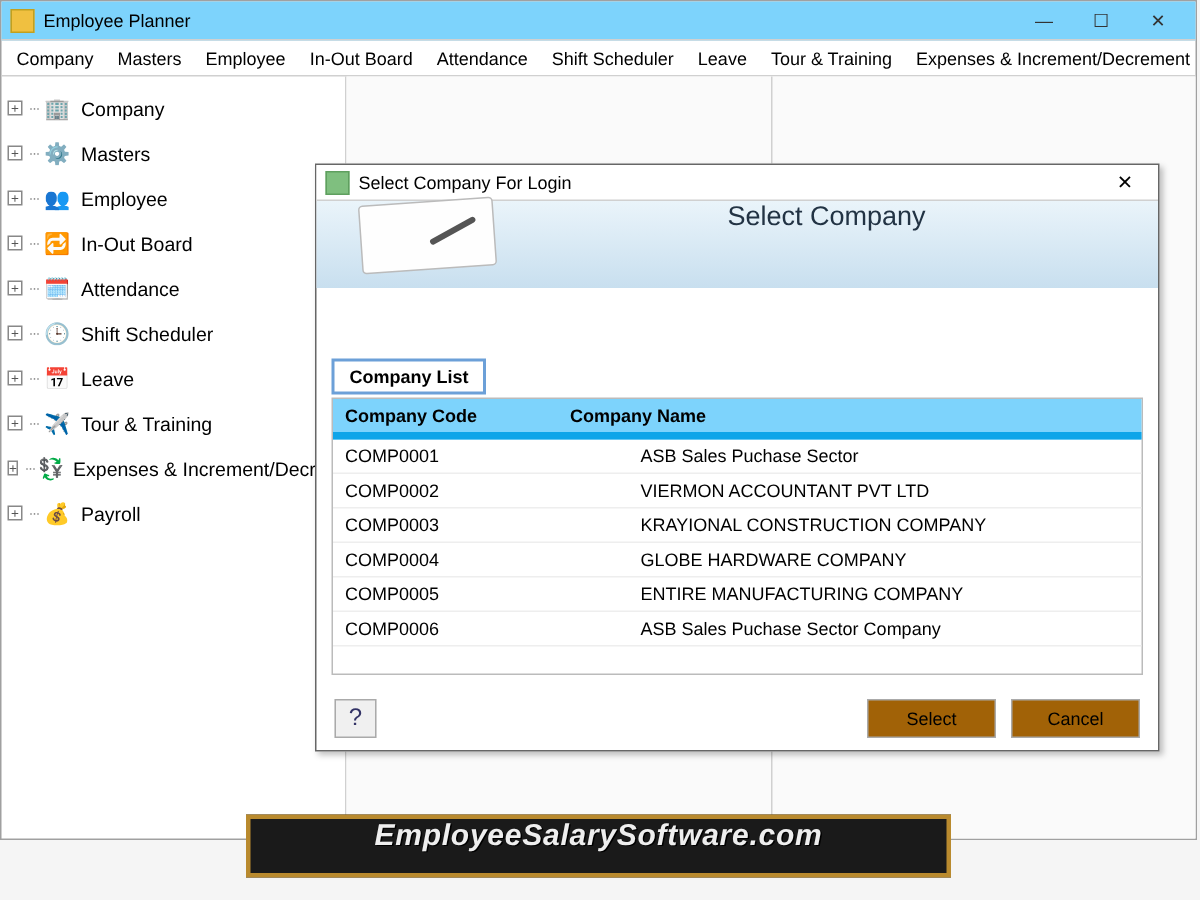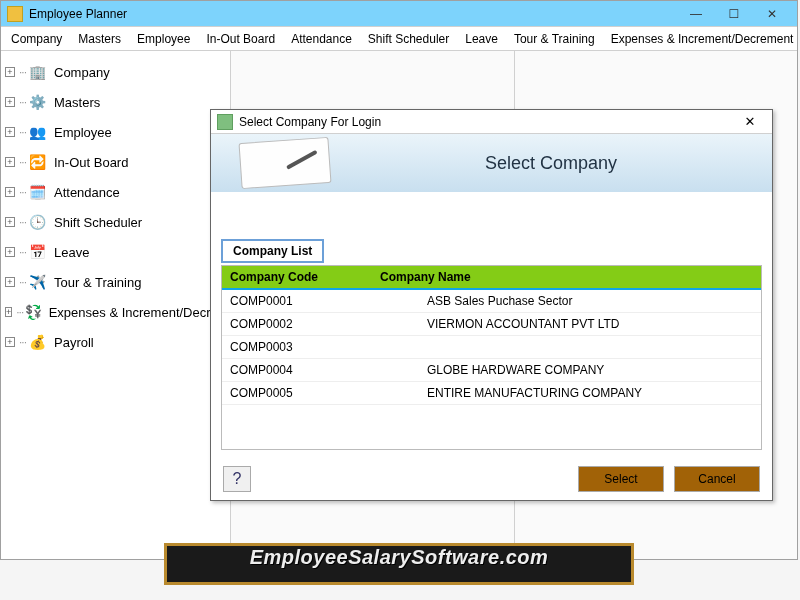--- a/index.html
+++ b/index.html
@@ -23,28 +23,28 @@
 .tree-item .icon { width: 20px; height: 20px; margin-right: 6px; display:inline-flex; align-items:center; justify-content:center; font-size:14px; }
 .main-pane { flex: 1; background: #fafafa; position: relative; }
 .main-pane::before { content:""; position:absolute; left:50%; top:0; bottom:0; width:1px; background:#d0d0d0; }
 
 
 .dialog { position: absolute; left: 210px; top: 109px; width: 563px; height: 392px; background: #fff; border: 1px solid #666; box-shadow: 2px 2px 4px rgba(0,0,0,0.25); display:flex; flex-direction:column; }
 .dlg-titlebar { height: 24px; background:#fff; display:flex; align-items:center; padding:0 6px; font-size:12px; border-bottom:1px solid #d0d0d0; }
 .dlg-titlebar .dlg-icon { width:16px; height:16px; background:#7fbf7f; margin-right:6px; border:1px solid #5f9f5f; }
 .dlg-titlebar .dlg-title { flex:1; }
 .dlg-titlebar .dlg-close { width: 32px; height:20px; display:flex; align-items:center; justify-content:center; font-size:13px; cursor:pointer; }
-.dlg-header { height: 58px; background: linear-gradient(#eaf4fa, #c8dfef); display:flex; align-items:center; position:relative;padding-left:19px; }
+.dlg-header { height: 58px; background: linear-gradient(#eaf4fa, #c8dfef); display:flex; position:relative;padding-left:19px; }
 .dlg-header .notebook { width:90px; height:46px; margin-left:10px; background:#fefefe; border:1px solid #bbb; border-radius:3px; position:relative; transform: rotate(-4deg); }
 .dlg-header .notebook::after { content:""; position:absolute; left:44px; top:18px; width:34px; height:4px; background:#555; border-radius:2px; transform:rotate(-25deg); }
 .dlg-header .hdr-title { flex:1; text-align:center; font-size:18px; color:#234; }
 .tab-row { padding: 20px 10px 0 10px; margin-top: 27px; }
 .tab { display:inline-block; padding:3px 10px; border:2px solid #6ca0d8; background:#fff; font-size:12px; font-weight:bold; }
 .list-wrap { margin: 2px 10px 8px 10px; border:1px solid #bbb; flex:1; background:#fff; font-size:12px; }
-.list-head { display:flex; background:#84cc16; border-bottom:2px solid #0ea5e9; font-weight:bold; }
+.list-head { display:flex; background:#7dd3fc; border-bottom:5px solid #0ea5e9; font-weight:bold; }
 .list-head div, .list-row div { padding:4px 8px; }
 .col-code { width:150px; }
 .col-name { flex:1; }
 .list-row { display:flex; border-bottom:1px solid #eee;gap:47px; }
 .dlg-footer { height:42px; display:flex; align-items:center; padding:0 12px; gap:10px; }
 .dlg-footer .help-btn { width:28px; height:26px; border:1px solid #aaa; background:#f0f0f0; display:flex; align-items:center; justify-content:center; font-size:16px; color:#336; cursor:pointer; }
 .dlg-footer .spacer { flex:1; }
 .dlg-footer .btn { width:86px; height:26px; border:1px solid #aaa; background:#a16207; font-size:12px; cursor:pointer; }
 
 .watermark { position:absolute; left:164px; top:543px; width:470px; height:42px; background:#1a1a1a; border:3px solid #b98a2e; color:#eee; display:flex; align-items:flex-start; justify-content:center; font-size:20px; font-weight:bold; font-style:italic; letter-spacing:0.5px; }
@@ -163,28 +163,33 @@
         <div class="list-row">
           <div class="col-code">COMP0001</div>
           <div class="col-name">ASB Sales Puchase Sector</div>
         </div>
         <div class="list-row">
           <div class="col-code">COMP0002</div>
           <div class="col-name">VIERMON ACCOUNTANT PVT LTD</div>
         </div>
         <div class="list-row">
           <div class="col-code">COMP0003</div>
+          <div class="col-name">KRAYIONAL CONSTRUCTION COMPANY</div>
         </div>
         <div class="list-row">
           <div class="col-code">COMP0004</div>
           <div class="col-name">GLOBE HARDWARE COMPANY</div>
         </div>
         <div class="list-row">
           <div class="col-code">COMP0005</div>
           <div class="col-name">ENTIRE MANUFACTURING COMPANY</div>
+        </div>
+        <div class="list-row">
+          <div class="col-code">COMP0006</div>
+          <div class="col-name">ASB Sales Puchase Sector Company</div>
         </div>
       </div>
   </div>
   <div class="dlg-footer">
     <div class="help-btn">?</div>
     <div class="spacer"></div>
     <button class="btn">Select</button>
     <button class="btn">Cancel</button>
   </div>
 </div>

